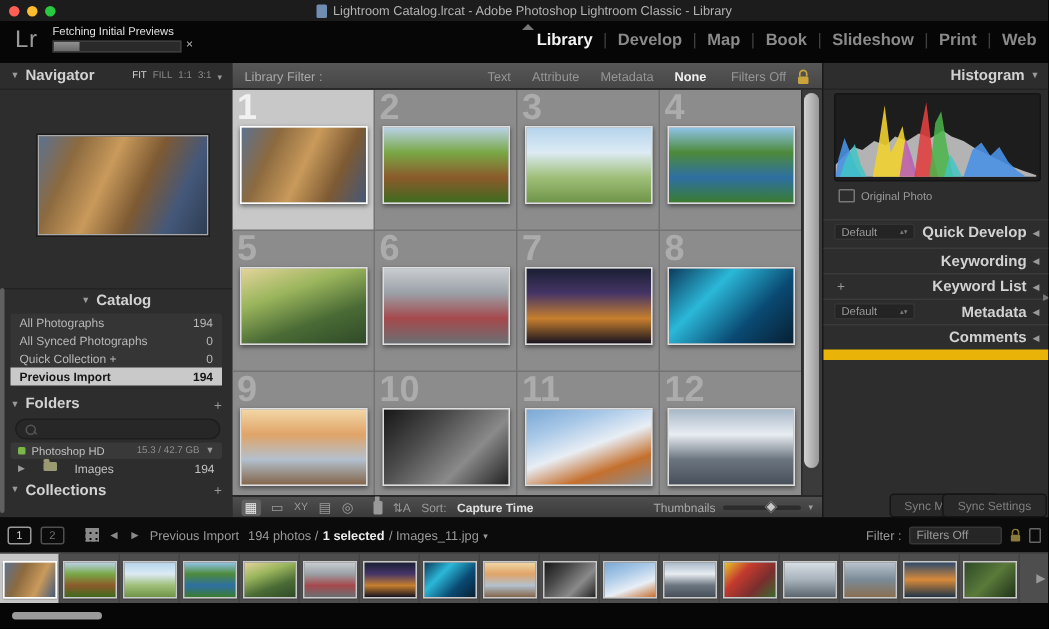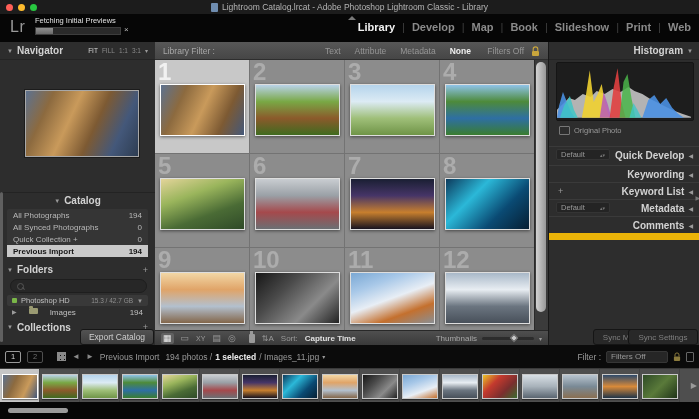--- a/index.html
+++ b/index.html
@@ -217,21 +217,20 @@
       <span class="tri">▶</span>
       <span class="folder-ic"></span>
       <span class="img-label">Images</span>
       <span class="img-cnt">194</span>
     </div>
     <div class="coll-hdr">
       <span class="tri">▼</span>
       <span class="panel-hdr">Collections</span>
       <span class="plus">+</span>
     </div>
-    <div class="lp-btn export">Export Catalog</div>
   </div>
 
   <div class="center">
     <div class="filterbar">
       <span>Library Filter :</span>
       <span class="ftabs">
         <span>Text</span>
         <span>Attribute</span>
         <span>Metadata</span>
         <span class="active">None</span>

